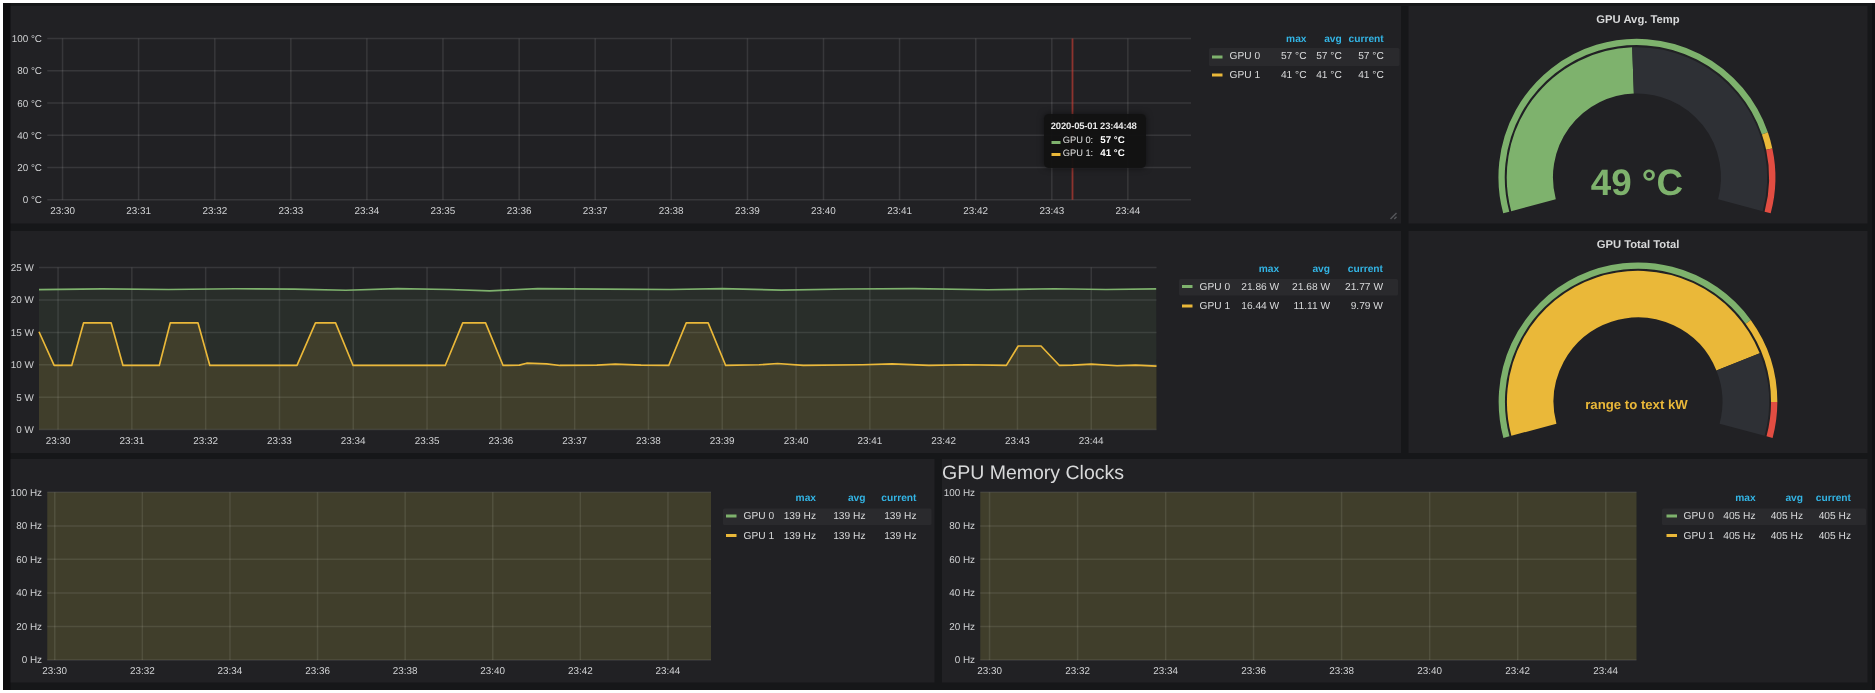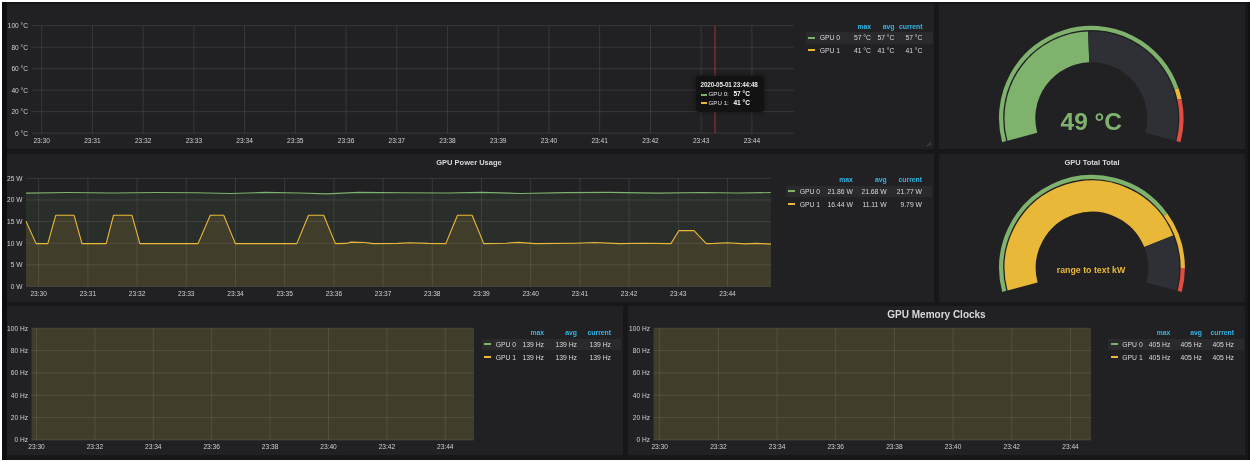--- a/index.html
+++ b/index.html
@@ -74,31 +74,31 @@
         <div style="position:absolute;left:5px;top:5px;font-size:6.3px;font-weight:bold;color:#e8e8e8;white-space:nowrap;letter-spacing:-0.1px;">2020-05-01 23:44:48</div>
         <div style="position:absolute;left:5px;top:15.3px;width:6px;height:2px;background:#7eb26d;margin-top:3px;"></div>
         <div style="position:absolute;left:13px;top:14.8px;font-size:6.2px;color:#e0e0e0;">GPU 0:</div>
         <div style="position:absolute;left:38px;top:14.8px;font-size:6.5px;font-weight:bold;color:#fff;">57 °C</div>
         <div style="position:absolute;left:5px;top:23.8px;width:6px;height:2px;background:#eab839;margin-top:3px;"></div>
         <div style="position:absolute;left:13px;top:23.3px;font-size:6.2px;color:#e0e0e0;">GPU 1:</div>
         <div style="position:absolute;left:38px;top:23.3px;font-size:6.5px;font-weight:bold;color:#fff;">41 °C</div>
       </div>
     </div>
     <div style="position:absolute;left:937px;top:2px;width:306px;height:145px;background:#212124;">
+      <div style="position:absolute;left:0;top:4px;width:100%;text-align:center;font-size:7.5px;font-weight:bold;color:#d8d9da;line-height:10px;">GPU Avg. Temp</div>
       <svg width="306" height="145" style="position:absolute;left:0;top:0;">
         <path d="M 83.33 132.78 A 71.40 71.40 0 0 1 149.68 42.95" stroke="#7eb26d" stroke-width="30.8" fill="none"></path>
         <path d="M 149.68 42.95 A 71.40 71.40 0 0 1 221.27 132.78" stroke="#2e3035" stroke-width="30.8" fill="none"></path>
         <path d="M 65.17 137.65 A 90.20 90.20 0 0 1 237.59 84.93" stroke="#7eb26d" stroke-width="4.2" fill="none"></path>
         <path d="M 237.59 84.93 A 90.20 90.20 0 0 1 240.50 95.39" stroke="#eab839" stroke-width="4.2" fill="none"></path>
         <path d="M 240.50 95.39 A 90.20 90.20 0 0 1 239.43 137.65" stroke="#e24d42" stroke-width="4.2" fill="none"></path>
         <text x="152.3" y="126" text-anchor="middle" font-size="24.5" font-weight="bold" fill="#7eb26d">49 °C</text>
       </svg>
     </div>
     <div style="position:absolute;left:2px;top:152px;width:930px;height:148px;background:#212124;">
-      <div style="position:absolute;left:0;top:4px;width:100%;text-align:center;font-size:7.5px;font-weight:bold;color:#d8d9da;line-height:10px;">GPU Power Usage</div>
       <svg width="930" height="148" style="position:absolute;left:0;top:0;">
         <line x1="22.0" y1="24.4" x2="767" y2="24.4" stroke="rgba(255,255,255,0.10)" stroke-width="1"></line>
         <line x1="22.0" y1="46.0" x2="767" y2="46.0" stroke="rgba(255,255,255,0.10)" stroke-width="1"></line>
         <line x1="22.0" y1="67.6" x2="767" y2="67.6" stroke="rgba(255,255,255,0.10)" stroke-width="1"></line>
         <line x1="22.0" y1="89.2" x2="767" y2="89.2" stroke="rgba(255,255,255,0.10)" stroke-width="1"></line>
         <line x1="22.0" y1="110.8" x2="767" y2="110.8" stroke="rgba(255,255,255,0.10)" stroke-width="1"></line>
         <line x1="22.0" y1="132.4" x2="767" y2="132.4" stroke="rgba(255,255,255,0.10)" stroke-width="1"></line>
         <line x1="34.7" y1="24.4" x2="34.7" y2="132.4" stroke="rgba(255,255,255,0.10)" stroke-width="1"></line>
         <line x1="83.9" y1="24.4" x2="83.9" y2="132.4" stroke="rgba(255,255,255,0.10)" stroke-width="1"></line>
         <line x1="133.1" y1="24.4" x2="133.1" y2="132.4" stroke="rgba(255,255,255,0.10)" stroke-width="1"></line>
@@ -208,21 +208,21 @@
       <div style="position:absolute;top:34.8px;left:0;width:540.0px;text-align:right;color:#d8d9da;font-size:6.8px;line-height:8px;">139 Hz</div>
       <div style="position:absolute;top:34.8px;left:0;width:573.0px;text-align:right;color:#d8d9da;font-size:6.8px;line-height:8px;">139 Hz</div>
       <div style="position:absolute;top:34.8px;left:0;width:607.0px;text-align:right;color:#d8d9da;font-size:6.8px;line-height:8px;">139 Hz</div>
       <div style="position:absolute;left:480.0px;top:50.1px;width:7px;height:2px;background:#eab839;"></div>
       <div style="position:absolute;left:491.7px;top:47.6px;color:#d8d9da;font-size:6.8px;line-height:8px;">GPU 1</div>
       <div style="position:absolute;top:47.6px;left:0;width:540.0px;text-align:right;color:#d8d9da;font-size:6.8px;line-height:8px;">139 Hz</div>
       <div style="position:absolute;top:47.6px;left:0;width:573.0px;text-align:right;color:#d8d9da;font-size:6.8px;line-height:8px;">139 Hz</div>
       <div style="position:absolute;top:47.6px;left:0;width:607.0px;text-align:right;color:#d8d9da;font-size:6.8px;line-height:8px;">139 Hz</div>
     </div>
     <div style="position:absolute;left:626px;top:304px;width:617px;height:149px;background:#212124;">
-      <div style="position:absolute;left:0;top:4px;width:100%;text-align:center;font-size:10px;font-weight:bold;color:#d8d9da;line-height:10px;">GPU Memory Clocks</div>
+      <div style="position:absolute;left:0;top:4px;width:100%;font-size:13px;font-weight:normal;color:#d8d9da;line-height:10px;">GPU Memory Clocks</div>
       <svg width="617" height="149" style="position:absolute;left:0;top:0;">
         <line x1="25.5" y1="22.2" x2="463" y2="22.2" stroke="rgba(255,255,255,0.10)" stroke-width="1"></line>
         <line x1="25.5" y1="44.6" x2="463" y2="44.6" stroke="rgba(255,255,255,0.10)" stroke-width="1"></line>
         <line x1="25.5" y1="66.9" x2="463" y2="66.9" stroke="rgba(255,255,255,0.10)" stroke-width="1"></line>
         <line x1="25.5" y1="89.3" x2="463" y2="89.3" stroke="rgba(255,255,255,0.10)" stroke-width="1"></line>
         <line x1="25.5" y1="111.6" x2="463" y2="111.6" stroke="rgba(255,255,255,0.10)" stroke-width="1"></line>
         <line x1="25.5" y1="134.0" x2="463" y2="134.0" stroke="rgba(255,255,255,0.10)" stroke-width="1"></line>
         <line x1="31.7" y1="22.2" x2="31.7" y2="134" stroke="rgba(255,255,255,0.10)" stroke-width="1"></line>
         <line x1="90.4" y1="22.2" x2="90.4" y2="134" stroke="rgba(255,255,255,0.10)" stroke-width="1"></line>
         <line x1="149.1" y1="22.2" x2="149.1" y2="134" stroke="rgba(255,255,255,0.10)" stroke-width="1"></line>

